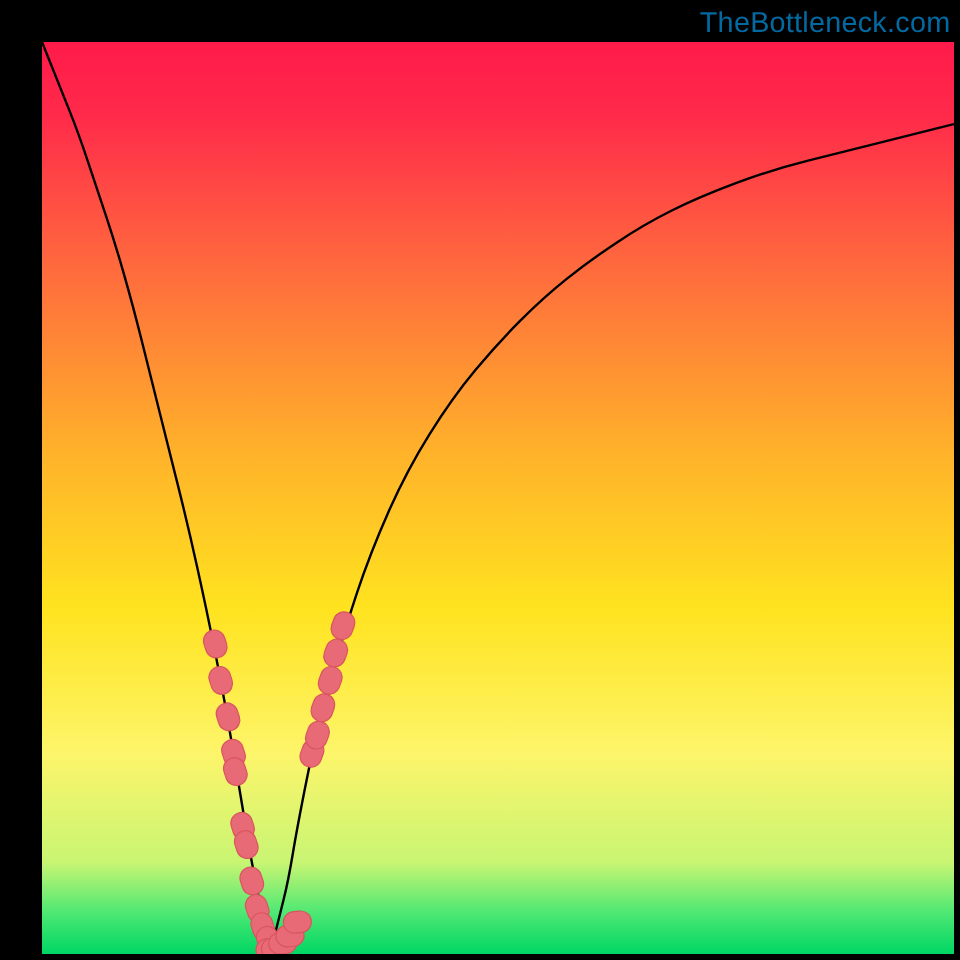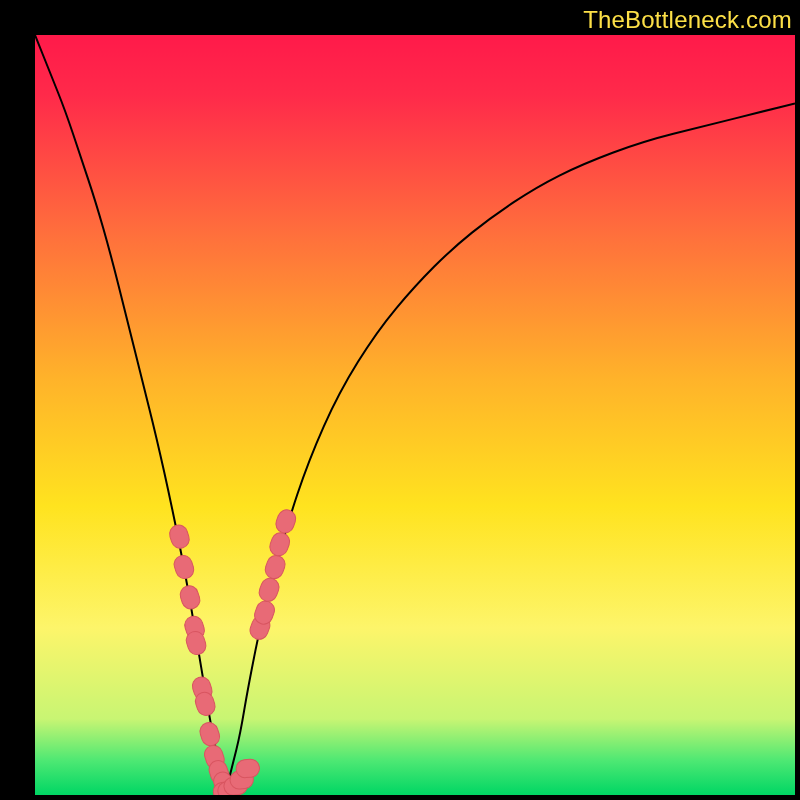--- a/index.html
+++ b/index.html
@@ -22,21 +22,21 @@
     top: 35px;
     width: 760px;
     height: 760px;
     overflow: hidden;
   }
   .watermark {
     position: absolute;
     top: 6px;
     right: 8px;
     font-size: 24px;
-    color: #fde047;
+    color: #0369a1;
     font-weight: 400;
     letter-spacing: 0.2px;
     user-select: none;
   }
   svg.curve {
     position: absolute;
     inset: 0;
     width: 100%;
     height: 100%;
     overflow: visible;

